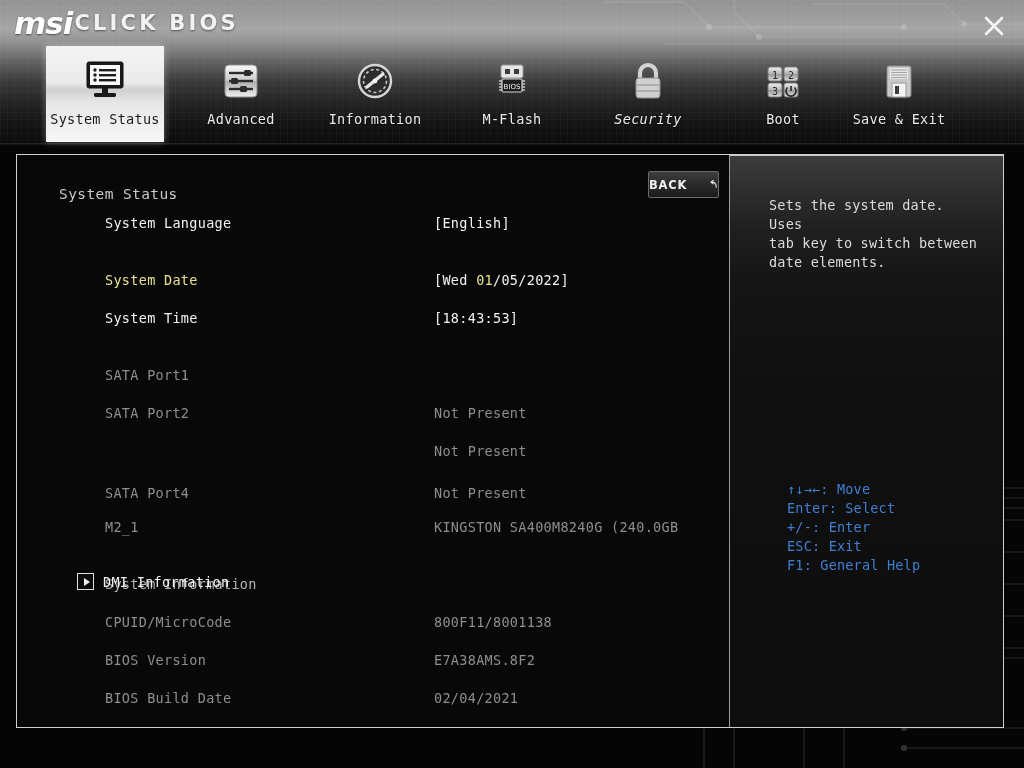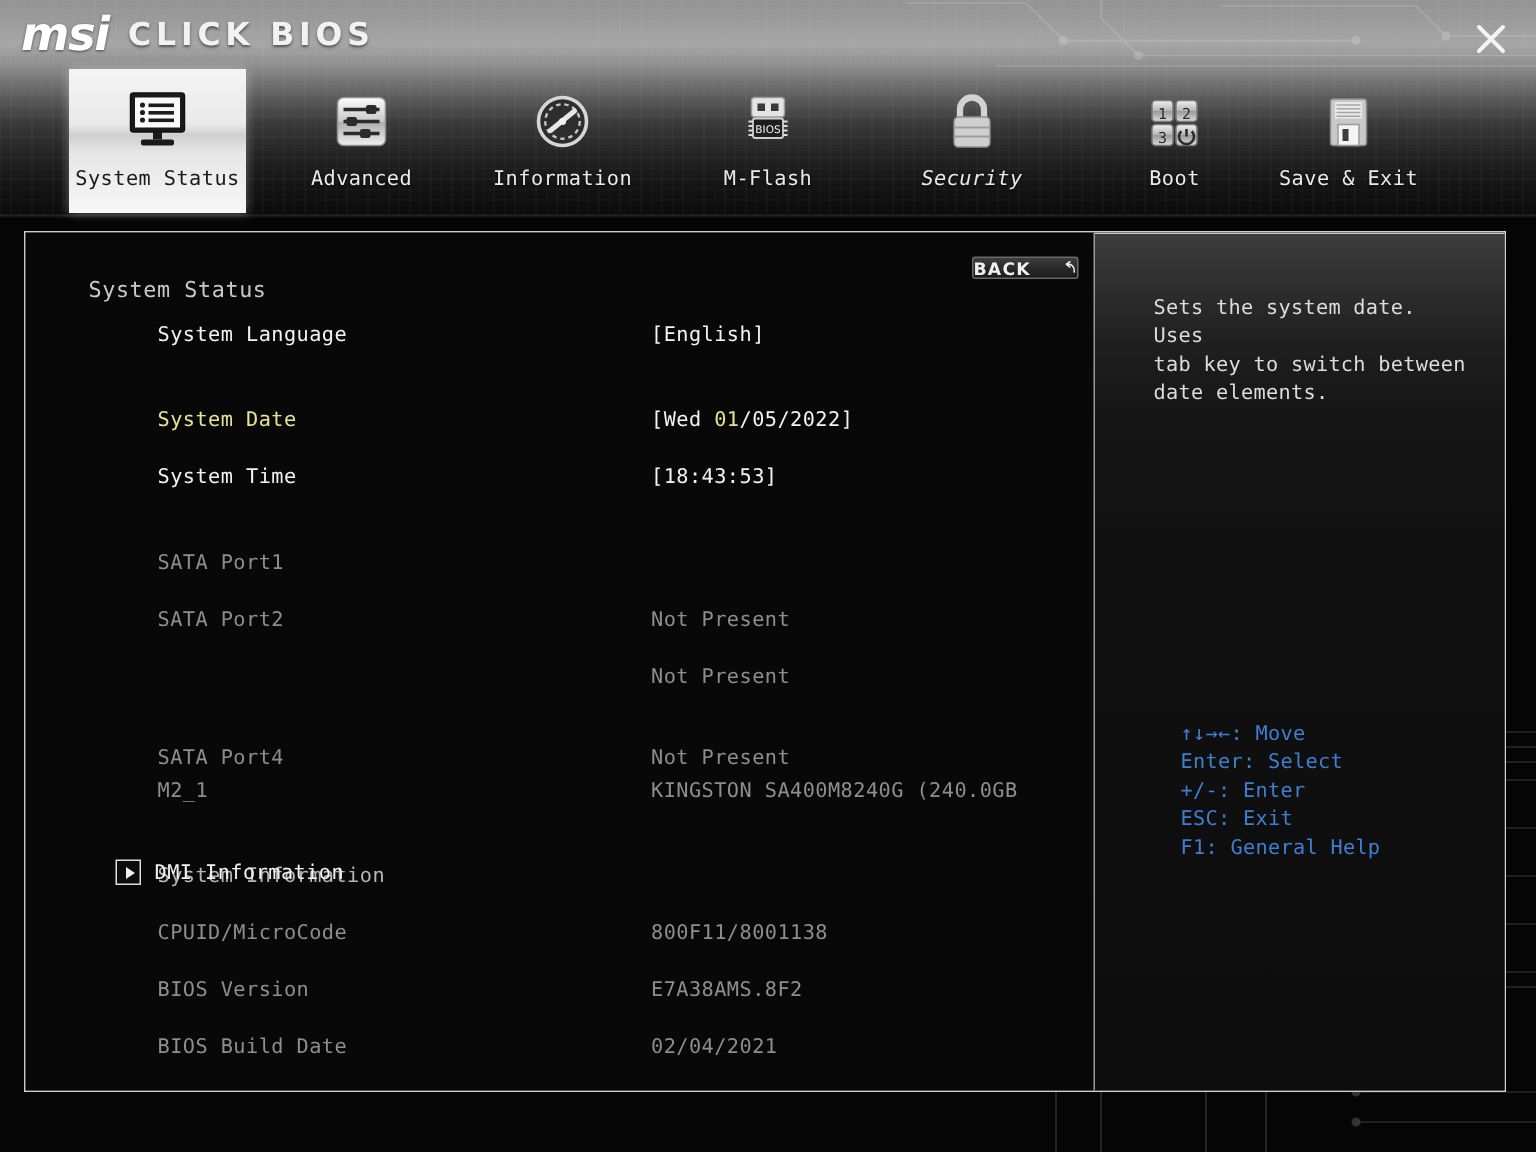--- a/index.html
+++ b/index.html
@@ -42,21 +42,21 @@
     background:linear-gradient(to bottom, rgba(255,255,255,.18), rgba(255,255,255,0));
   }
   #header-bottom-line{
     position:absolute; left:0; top:143px; width:1024px; height:3px;
     background:linear-gradient(to bottom,#2a2a2a,#000);
   }
 
   
   #logo{
     position:absolute; left:14px; top:6px; height:34px;
-    display:flex; align-items:center; gap:13px; z-index:4;
+    display:flex; align-items:center; gap:2px; z-index:4;
   }
   #logo .msi{
     font-family:"DejaVu Sans","Liberation Sans",sans-serif;
     font-size:31px; font-weight:bold; font-style:italic;
     color:#fff; letter-spacing:-1px;
     text-shadow:0 1px 2px rgba(0,0,0,.55);
   }
   #logo .click-bios{
     font-family:"DejaVu Sans","Liberation Sans",sans-serif;
     font-size:21px; font-weight:bold; color:#f2f2f2;
@@ -104,21 +104,21 @@
     position:absolute; left:0; top:0; width:712px; height:572px;
     background:#080808;
   }
   #page-title{
     position:absolute; left:42px; top:31px;
     font-size:14.5px; color:#c9c9c9; letter-spacing:.4px;
   }
 
   #back-btn{
     position:absolute; left:631px; top:16px;
-    width:71px; height:15px;
+    width:71px; height:27px;
     background:linear-gradient(to bottom,#3e3e3e,#2a2a2a 50%,#1b1b1b);
     border:1px solid #6a6a6a;
     border-radius:2px;
     display:flex; align-items:center; justify-content:center; gap:22px;
     cursor:pointer;
   }
   #back-btn .lbl{
     font-family:"DejaVu Sans","Liberation Sans",sans-serif;
     font-size:11.5px; font-weight:bold; color:#f0f0f0; letter-spacing:.8px;
   }
@@ -455,21 +455,21 @@
         <div class="row" style="top:95px">
           <span class="lbl-col t-dim">SATA Port1</span>
         </div>
         <div class="row" style="top:114px">
           <span class="lbl-col t-dim">SATA Port2</span>
           <span class="val-col t-dim">Not Present</span>
         </div>
         <div class="row" style="top:133px">
           <span class="val-col t-dim">Not Present</span>
         </div>
-        <div class="row" style="top:168px">
+        <div class="row" style="top:156px">
           <span class="lbl-col t-dim">SATA Port4</span>
           <span class="val-col t-dim">Not Present</span>
         </div>
         <div class="row" style="top:171px">
           <span class="lbl-col t-dim">M2_1</span>
           <span class="val-col t-dim">KINGSTON SA400M8240G (240.0GB</span>
         </div>
 
         <div class="row" style="top:209px">
           <span class="sec-hdr">System Information</span>

